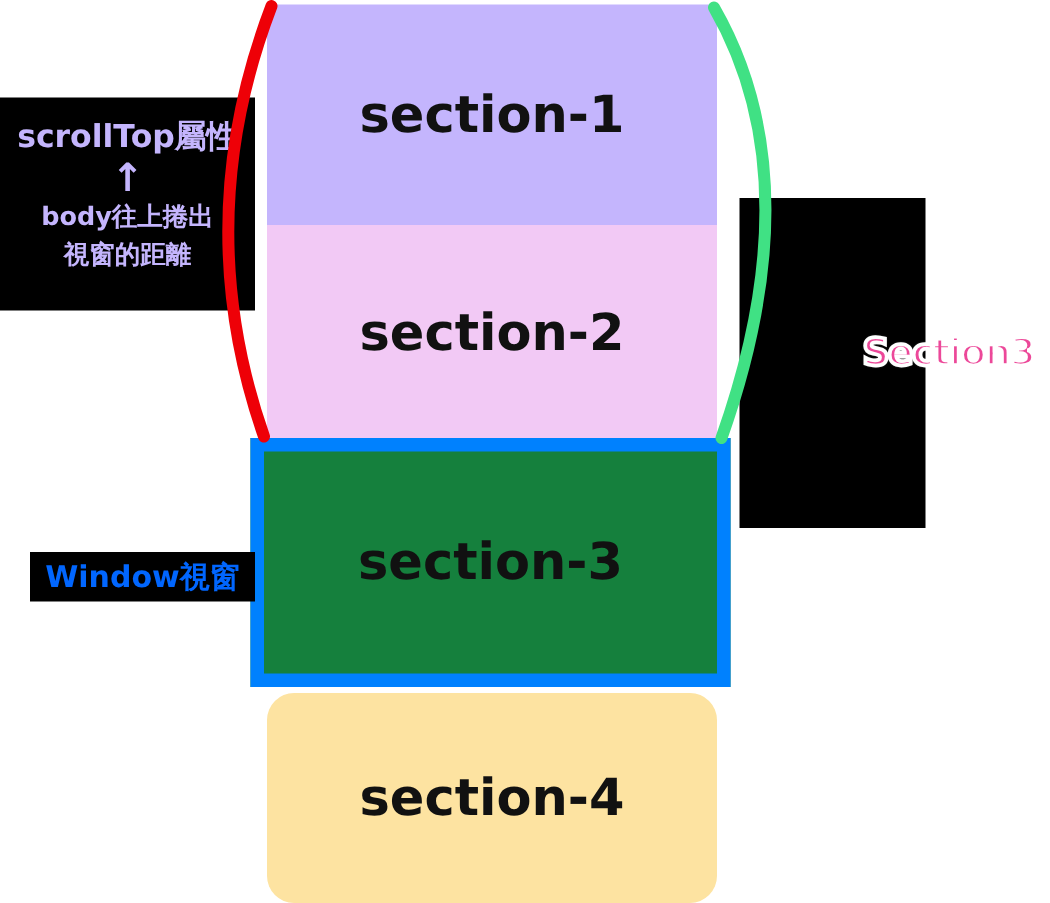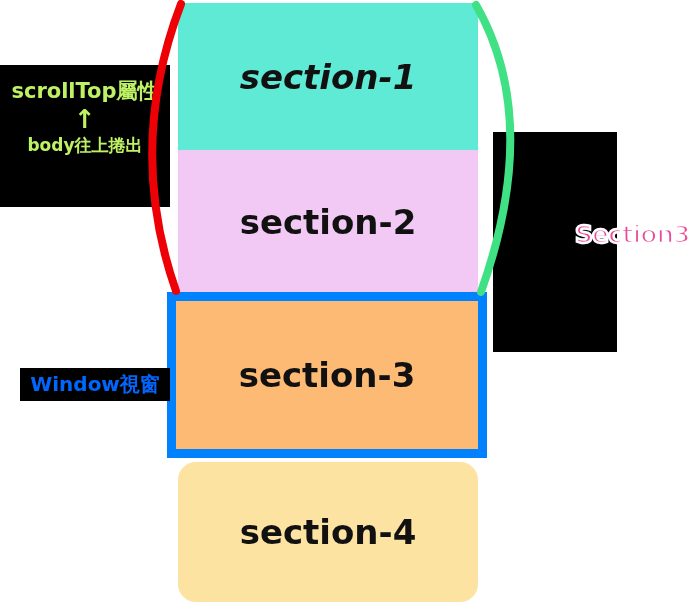--- a/index.html
+++ b/index.html
@@ -44,40 +44,41 @@
     -webkit-text-stroke:2.5px #ffffff;
     text-shadow:0 0 2px #ffffff;
   }
   svg.curves{position:absolute;left:0;top:0;z-index:4;pointer-events:none;}
 </style>
 </head>
 <body>
 
 <div class="canvas">
 
-  <div class="section sec1" style="background-color: #5eead4; font-style: italic;">
+  <div class="section sec1" style="background-color: #c4b5fd;">
     <span class="section-label">section-1</span>
   </div>
 
   <div class="section sec2" style="background-color: rgb(242, 201, 245);">
     <span class="section-label">section-2</span>
   </div>
 
-  <div class="sec3" style="background-color: #fdba74; border-color: rgb(0, 129, 254);">
+  <div class="sec3" style="background-color: #15803d; border-color: rgb(0, 129, 254);">
     <span class="section-label">section-3</span>
   </div>
 
   <div class="section sec4" style="background-color: rgb(253, 227, 161); border-radius: 18px;">
     <span class="section-label">section-4</span>
   </div>
 
-  <div class="callout-left" style="background-color: rgb(0, 0, 0); color: #bef264;">
+  <div class="callout-left" style="background-color: rgb(0, 0, 0); color: #c4b5fd;">
     <div class="l1">scrollTop屬性</div>
     <div class="arrow">↑</div>
     <div class="l2">body往上捲出</div>
+    <div class="l3">視窗的距離</div>
   </div>
 
   <div class="window-callout" style="background-color: rgb(0, 0, 0);">
     <span class="wtext" style="color: rgb(1, 102, 254);">Window視窗</span>
   </div>
 
   <div class="callout-right" style="background-color: rgb(0, 0, 0);"></div>
   <div class="right-label" style="color: #ec4899;">Section3</div>
 
   <svg class="curves" width="700" height="602" viewBox="0 0 700 602">

